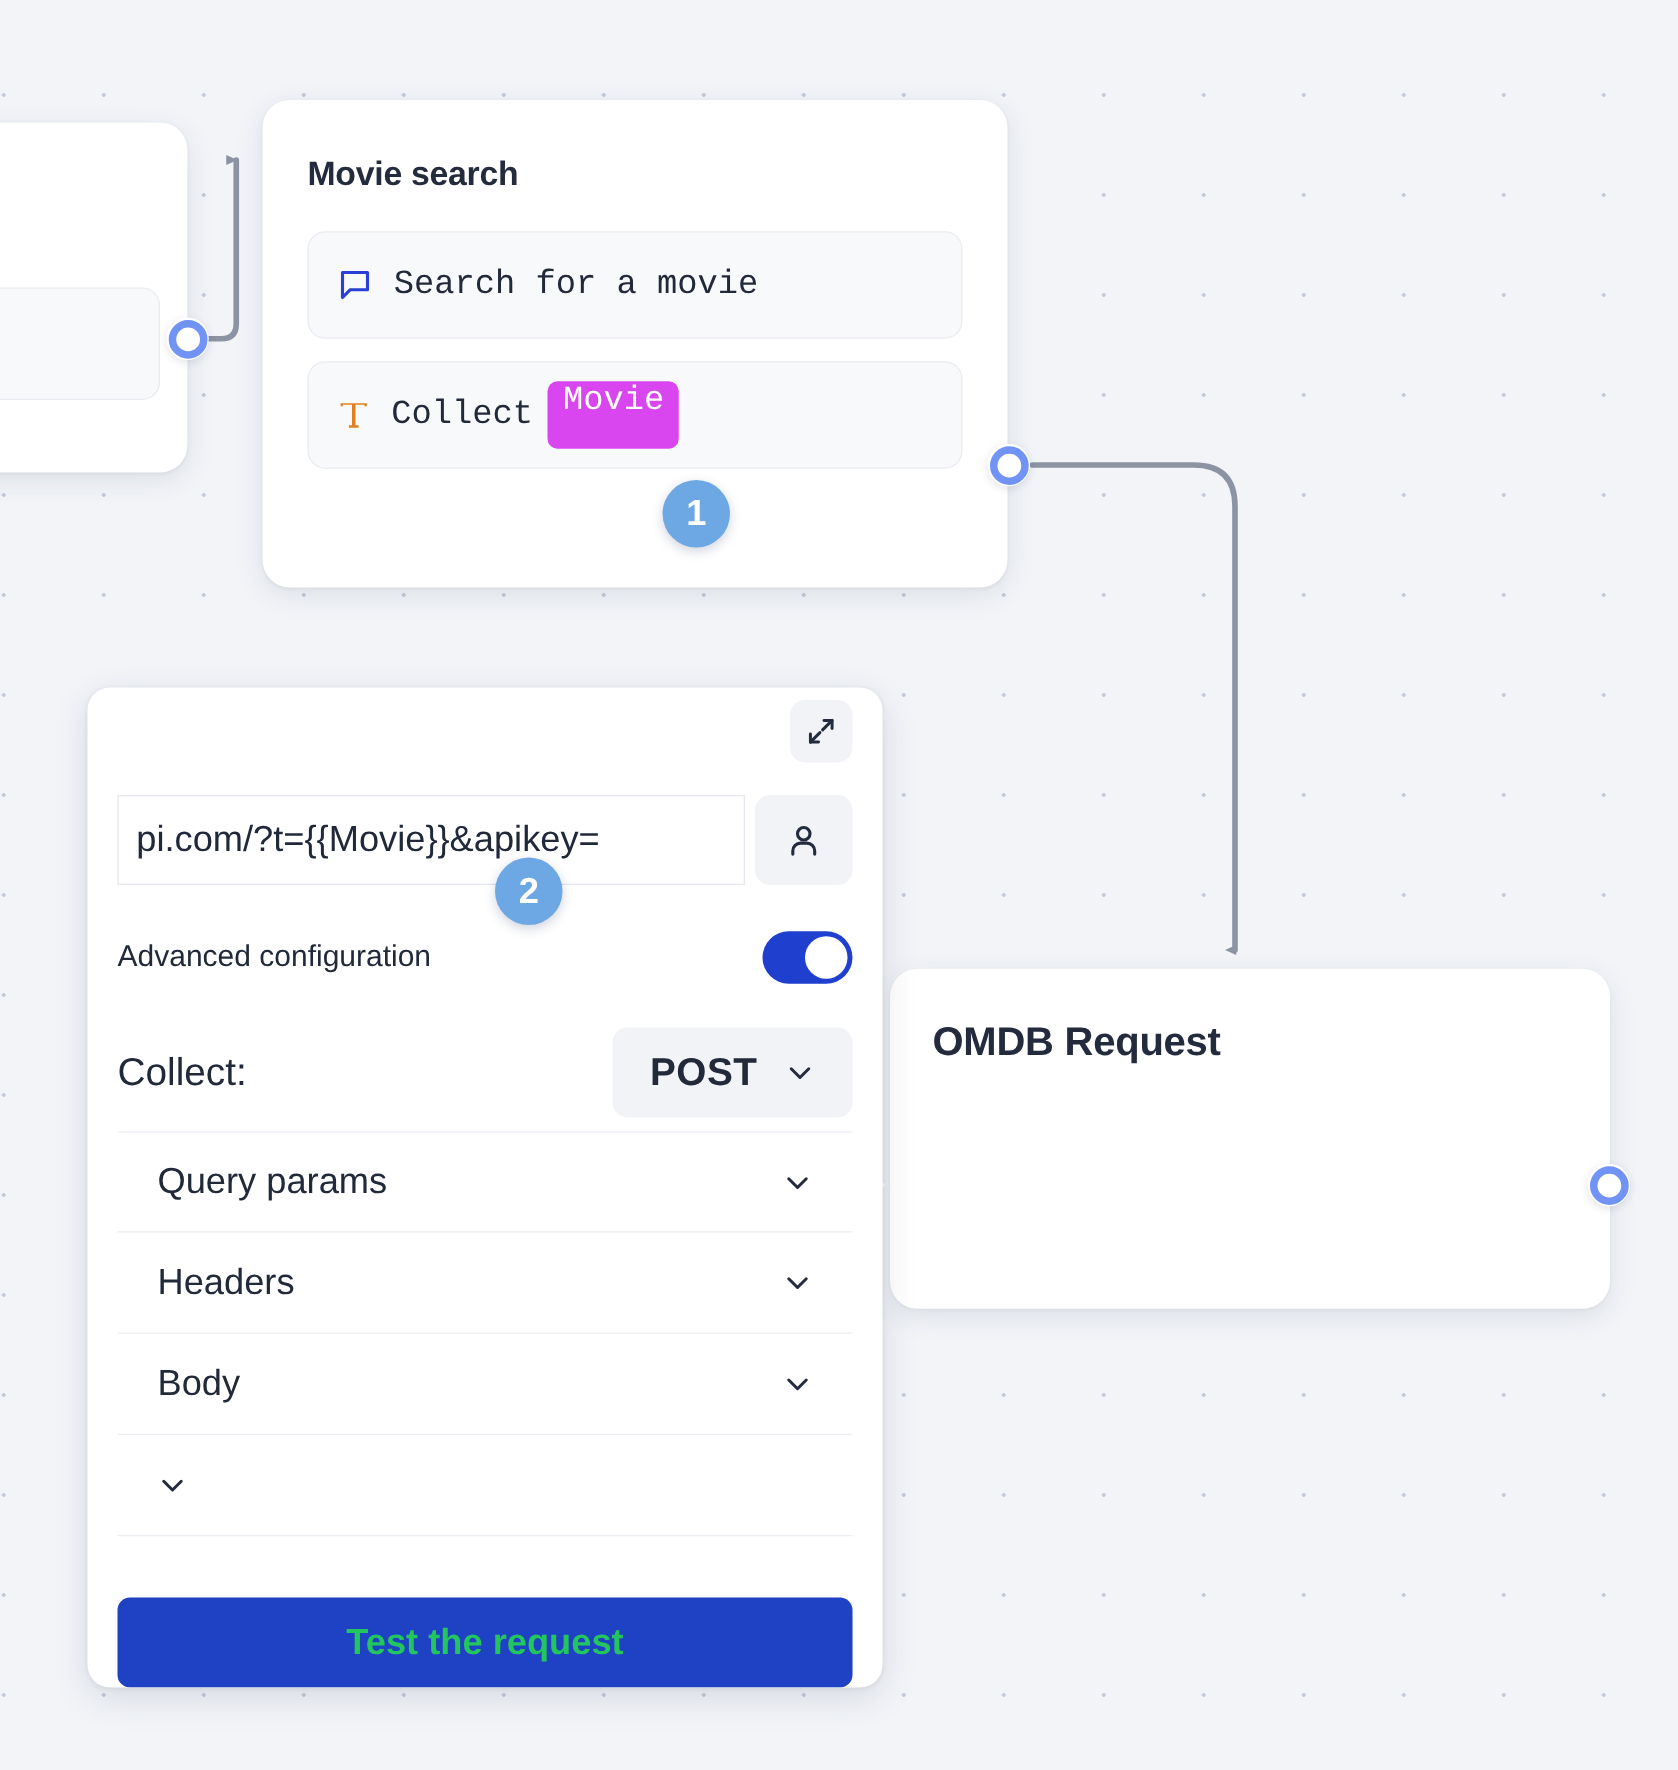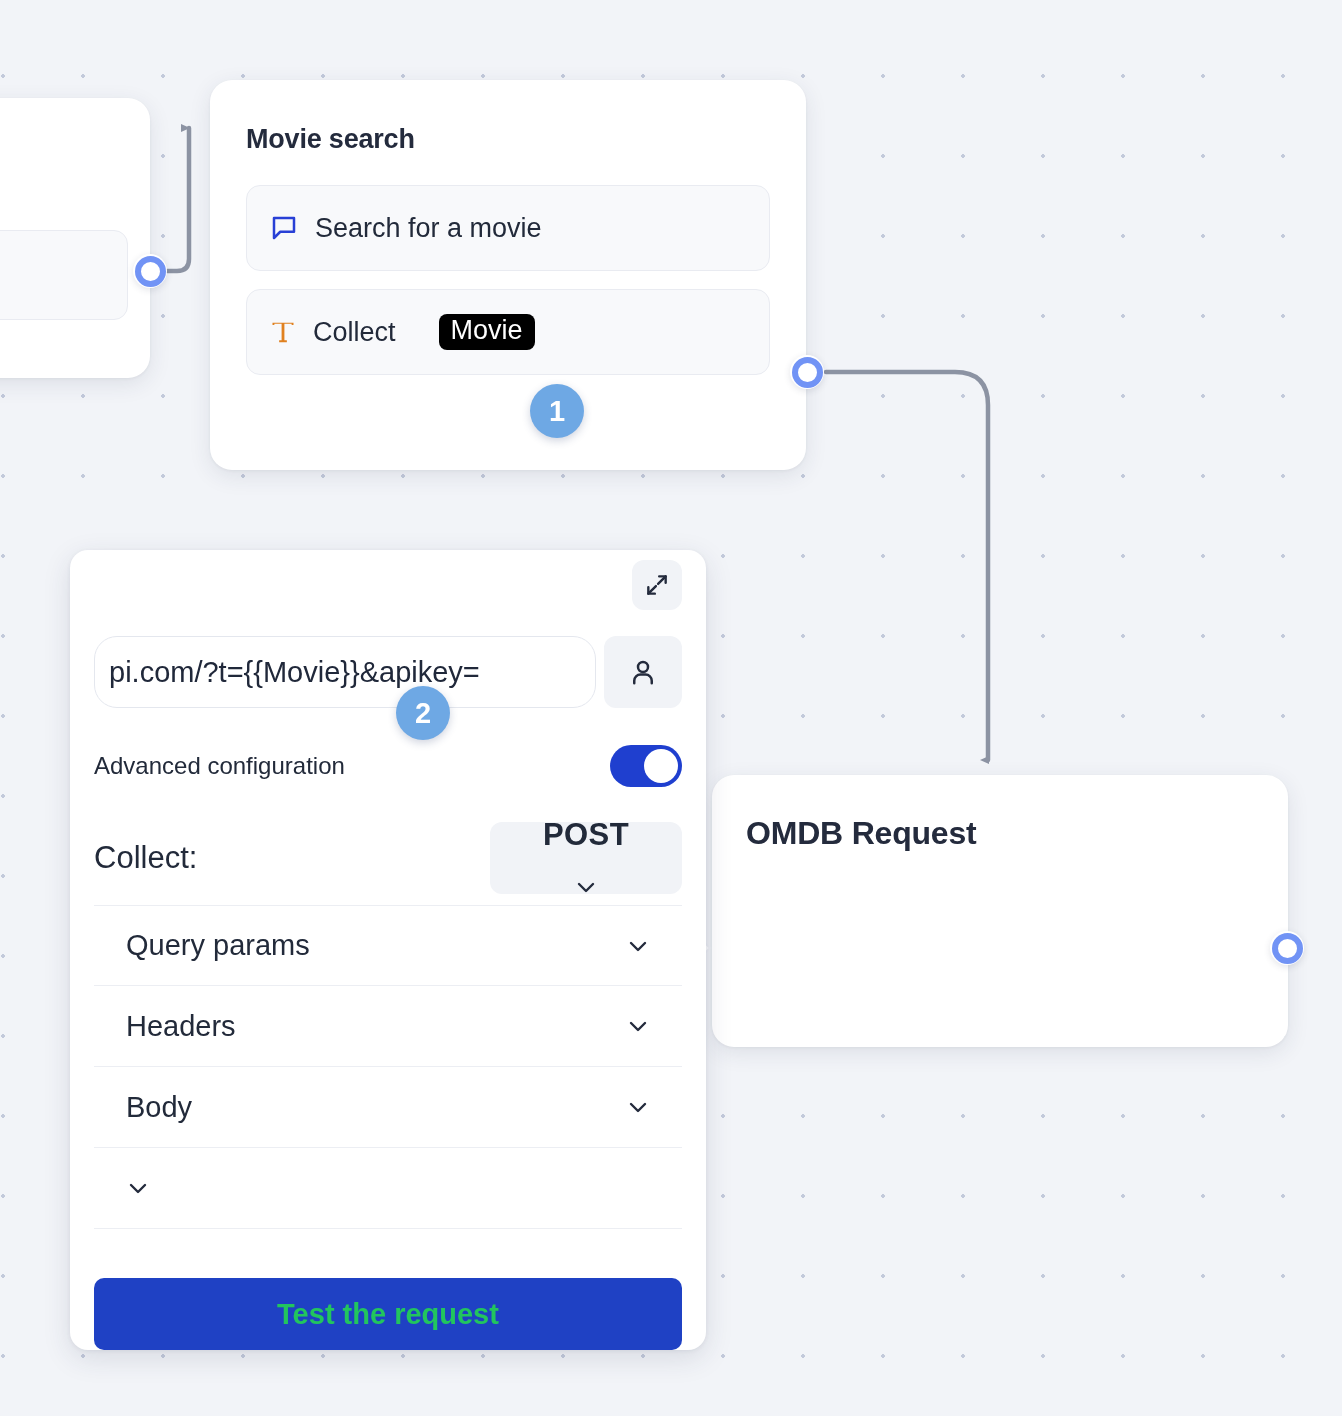--- a/index.html
+++ b/index.html
@@ -65,31 +65,30 @@
 
   
   #movie-search-node {
     left: 210px;
     top: 80px;
     width: 596px;
     height: 390px;
     padding: 44px 36px;
   }
   #movie-search-node .node-title { margin-bottom: 30px; }
-  #movie-search-node .node-row { height: 86px; margin-bottom: 18px; }
+  #movie-search-node .node-row { height: 86px; margin-bottom: 18px; font-family: Liberation Mono, monospace; }
 
   .chip-movie {
-    background: #000000;
+    background: #d946ef;
     color: #ffffff;
     border-radius: 8px;
-    padding: 3px 12px 6px;
+    padding: 3px 12px 24px;
     font-size: 27px;
     line-height: 1;
     display: inline-block;
-    margin-left: 31px;
   }
 
   
   #omdb-node {
     left: 712px;
     top: 775px;
     width: 576px;
     height: 272px;
     padding: 40px 34px;
   }
@@ -184,21 +183,21 @@
     left: 24px;
     top: 86px;
     display: flex;
     gap: 8px;
     width: 588px;
   }
   .url-input {
     flex: 1;
     height: 72px;
     border: 1px solid #e4e7ee;
-    border-radius: 23px;
+    border-radius: 0;
     background: #ffffff;
     font-family: "Liberation Sans", sans-serif;
     font-size: 29px;
     color: #20283a;
     padding: 0 14px;
     outline: none;
     text-overflow: clip;
   }
   .icon-btn {
     width: 78px; height: 72px;
@@ -253,21 +252,20 @@
     background: #f1f3f7;
     border-radius: 12px;
     height: 72px;
     min-width: 192px;
     display: flex;
     align-items: center;
     justify-content: center;
     gap: 22px;
     cursor: pointer;
     padding: 0 22px;
-    flex-direction: column;
   }
   .method-value {
     font-size: 31px;
     font-weight: 700;
     color: #222a3a;
     letter-spacing: 0.4px;
   }
 
   .accordion {
     position: absolute;

